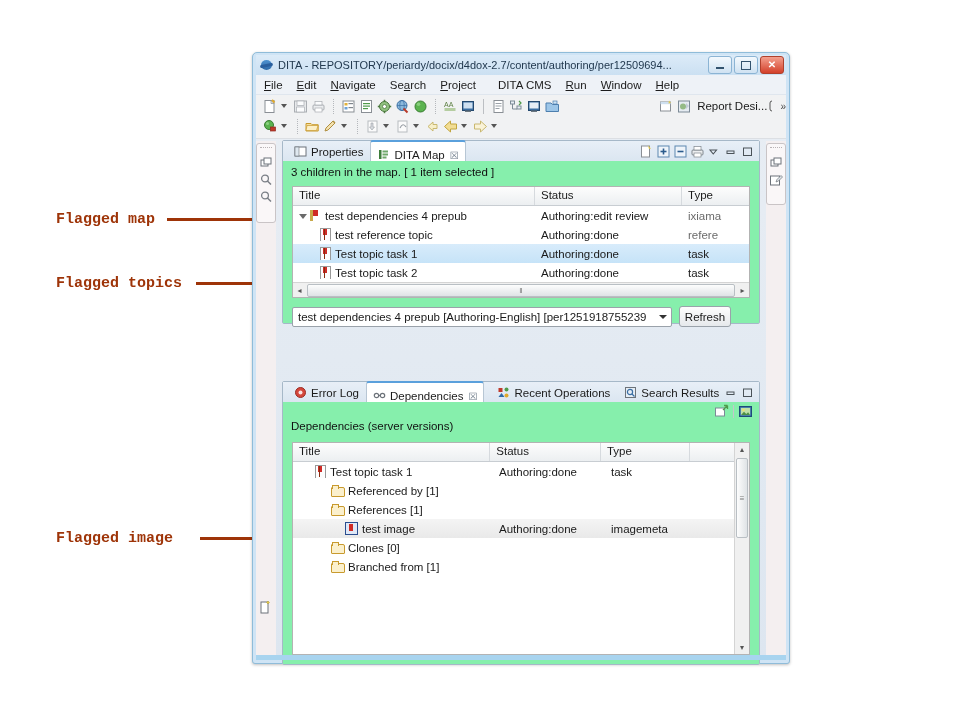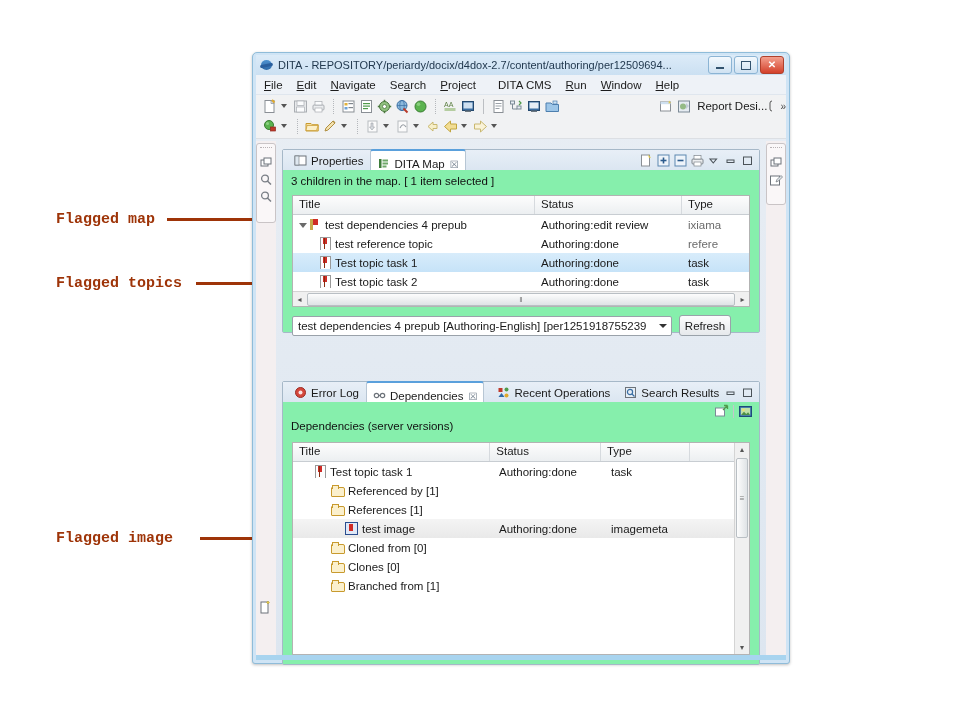--- a/index.html
+++ b/index.html
@@ -493,21 +493,21 @@
           </div>
           <div class="ricon">
             <svg width="14" height="14" viewBox="0 0 14 14">
                 <rect x="1.5" y="3" width="9" height="9" fill="#fff" stroke="#6d737a"></rect>
                 <path d="M7 9 l1-2.5 l4-4 l1.5 1.5 l-4 4 z" fill="#dfe5ea" stroke="#6d737a" stroke-width=".7"></path>
               </svg>
           </div>
         </div>
       </div>
 
-      <div class="part" style="left:26px;top:94px;right:26px;height:184px;">
+      <div class="part" style="left:26px;top:85px;right:26px;height:184px;">
         <div class="part-tabs">
           <div class="vtab">
             <span class="vti">
               <svg width="13" height="13" viewBox="0 0 13 13">
                   <rect x="1" y="2" width="11" height="9" fill="#fff" stroke="#6d737a"></rect>
                   <rect x="1" y="2" width="4" height="9" fill="#dfe8f0" stroke="#6d737a" stroke-width=".6"></rect>
                 </svg>
             </span>
             <span>Properties</span>
           </div>
@@ -771,36 +771,27 @@
                 <span class="ic-img">
                     <span class="fr"></span>
                     <span class="fl"></span>
                   </span>
                 <span>test image</span>
               </div>
               <div class="td" style="width:112px;">Authoring:done</div>
               <div class="td" style="width:90px;">imagemeta</div>
             </div>
 
+
             <div class="trow" style="height:19px;">
               <div class="td" style="width:200px;padding-left:38px;">
                 <span class="ic-fold">
                     <span class="f1"></span>
                     <span class="f2"></span>
                   </span>
-                <span>Cloned from [0]</span>
-              </div>
-            </div>
-
-            <div class="trow" style="height:19px;">
-              <div class="td" style="width:200px;padding-left:38px;">
-                <span class="ic-fold">
-                    <span class="f1"></span>
-                    <span class="f2"></span>
-                  </span>
                 <span>Clones [0]</span>
               </div>
             </div>
 
             <div class="trow" style="height:19px;text-align:center;">
               <div class="td" style="width:200px;padding-left:38px;">
                 <span class="ic-fold">
                     <span class="f1"></span>
                     <span class="f2"></span>
                   </span>

